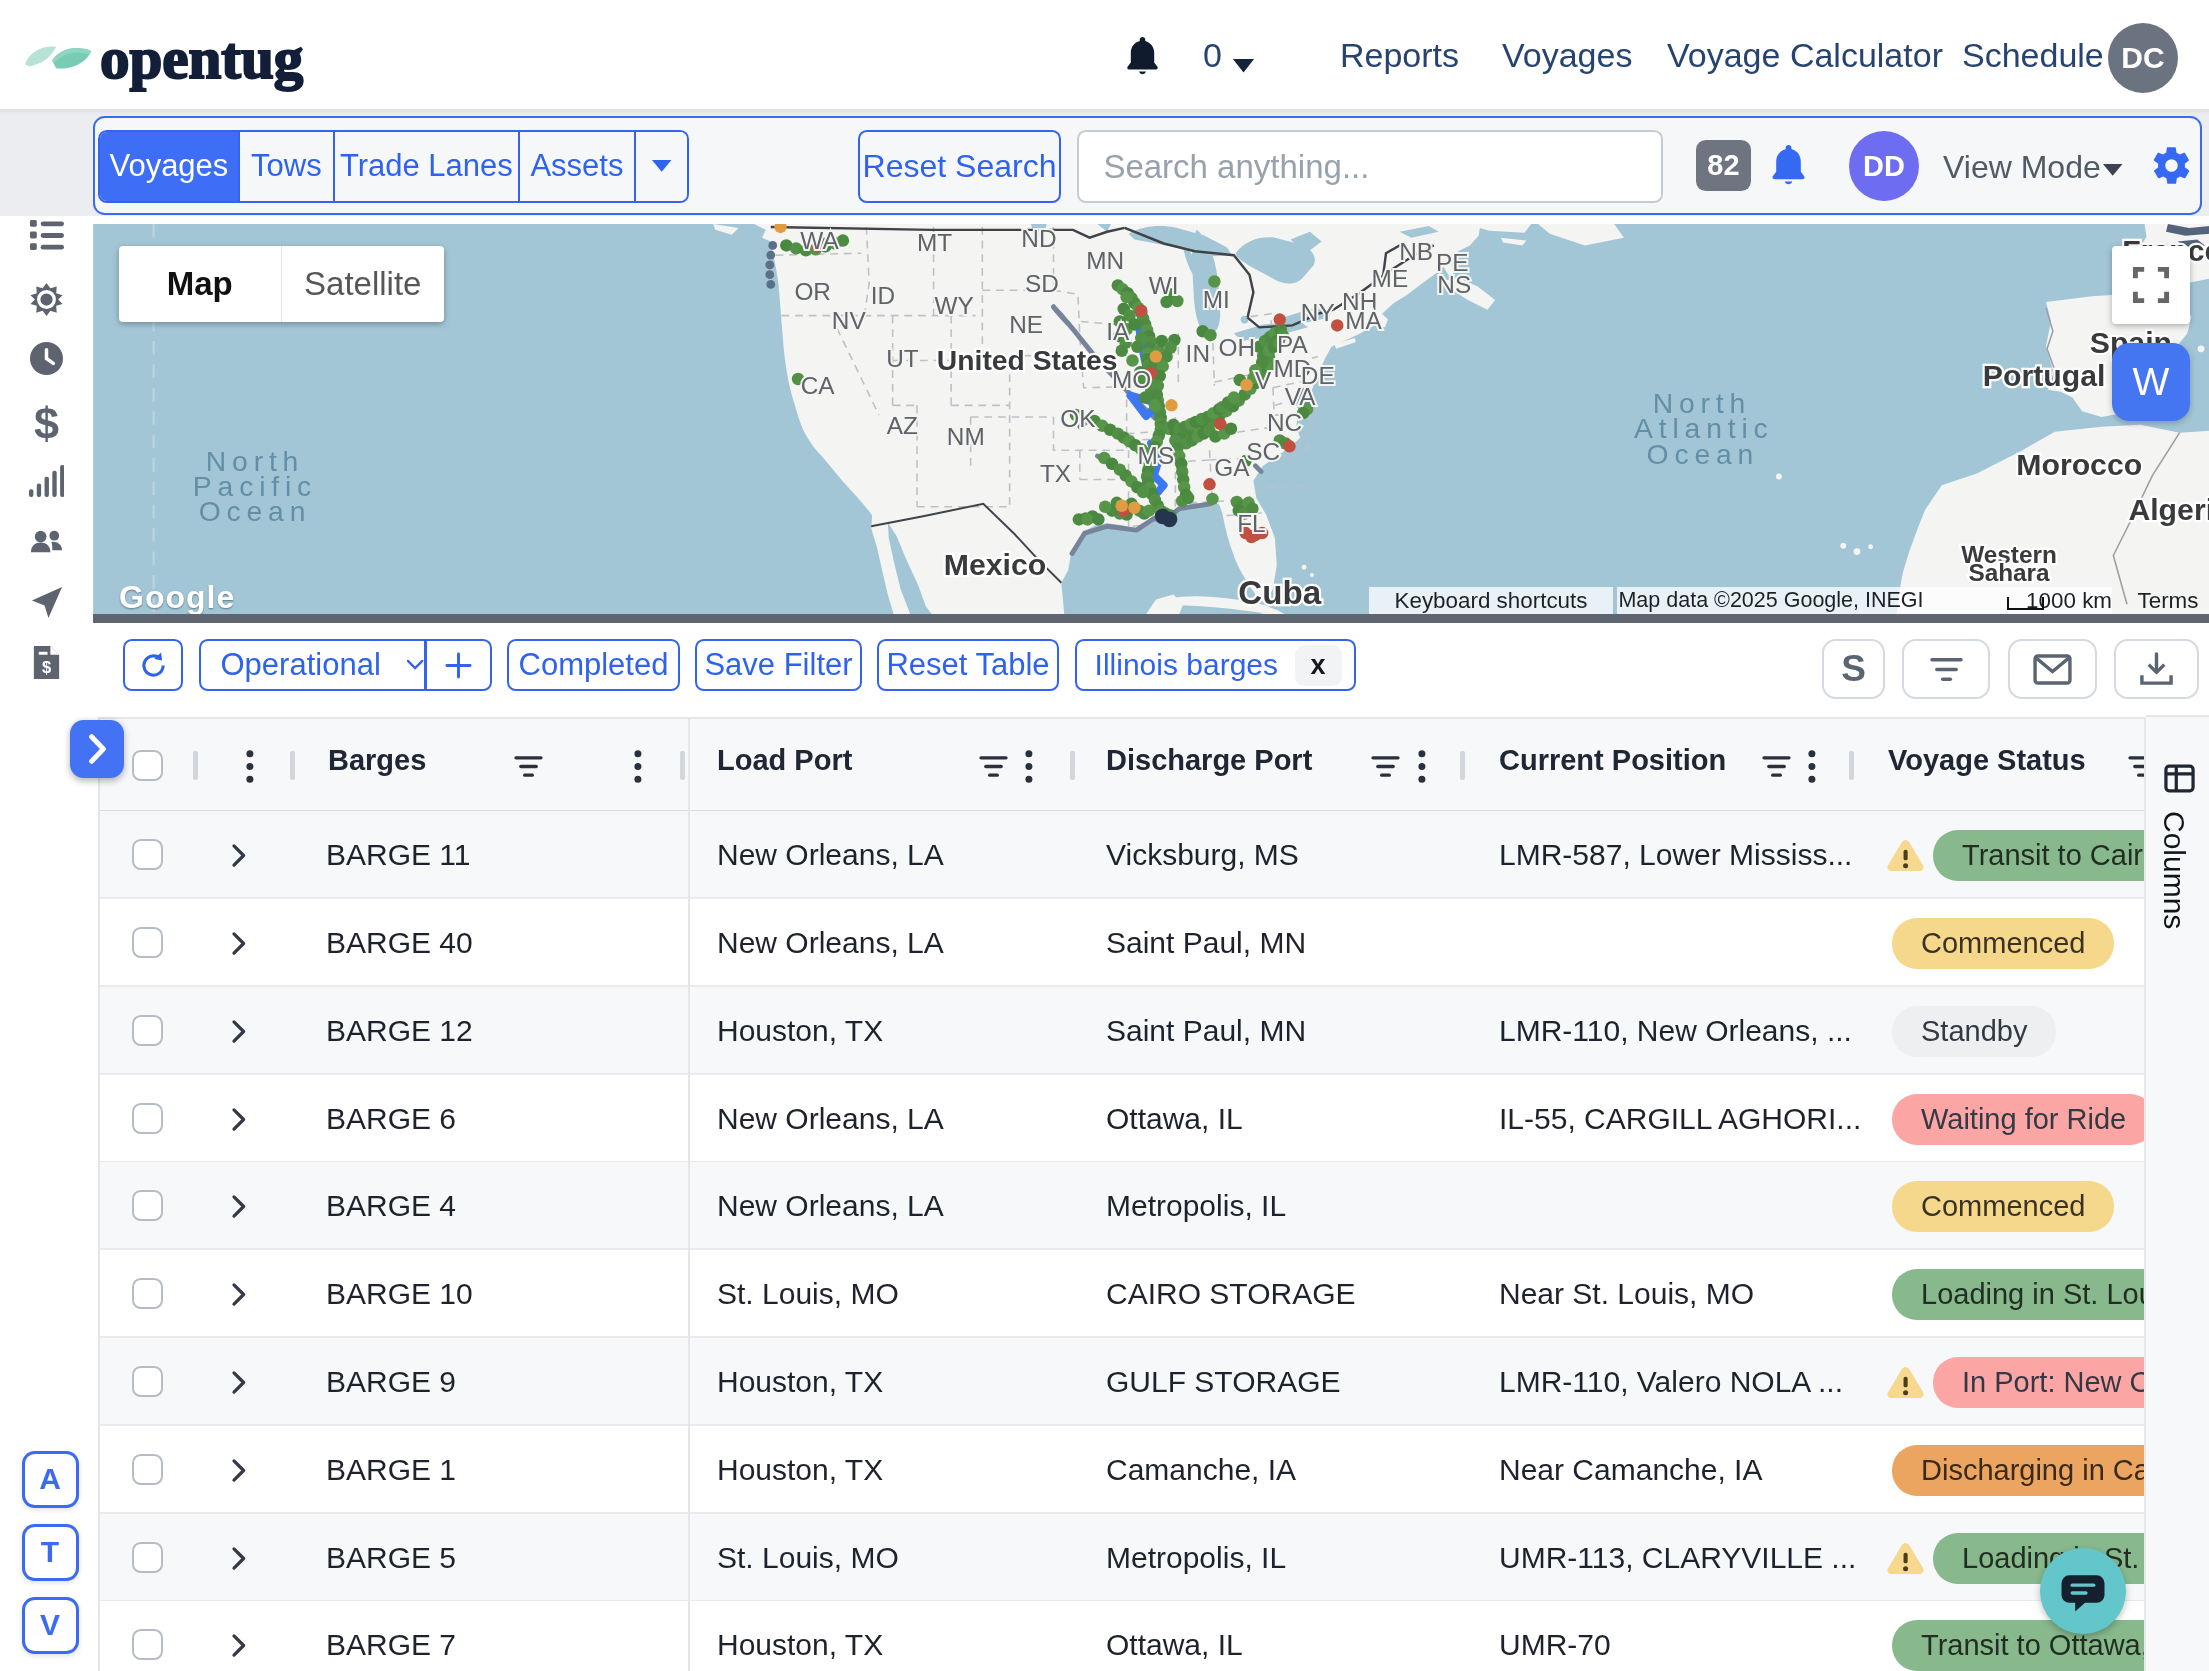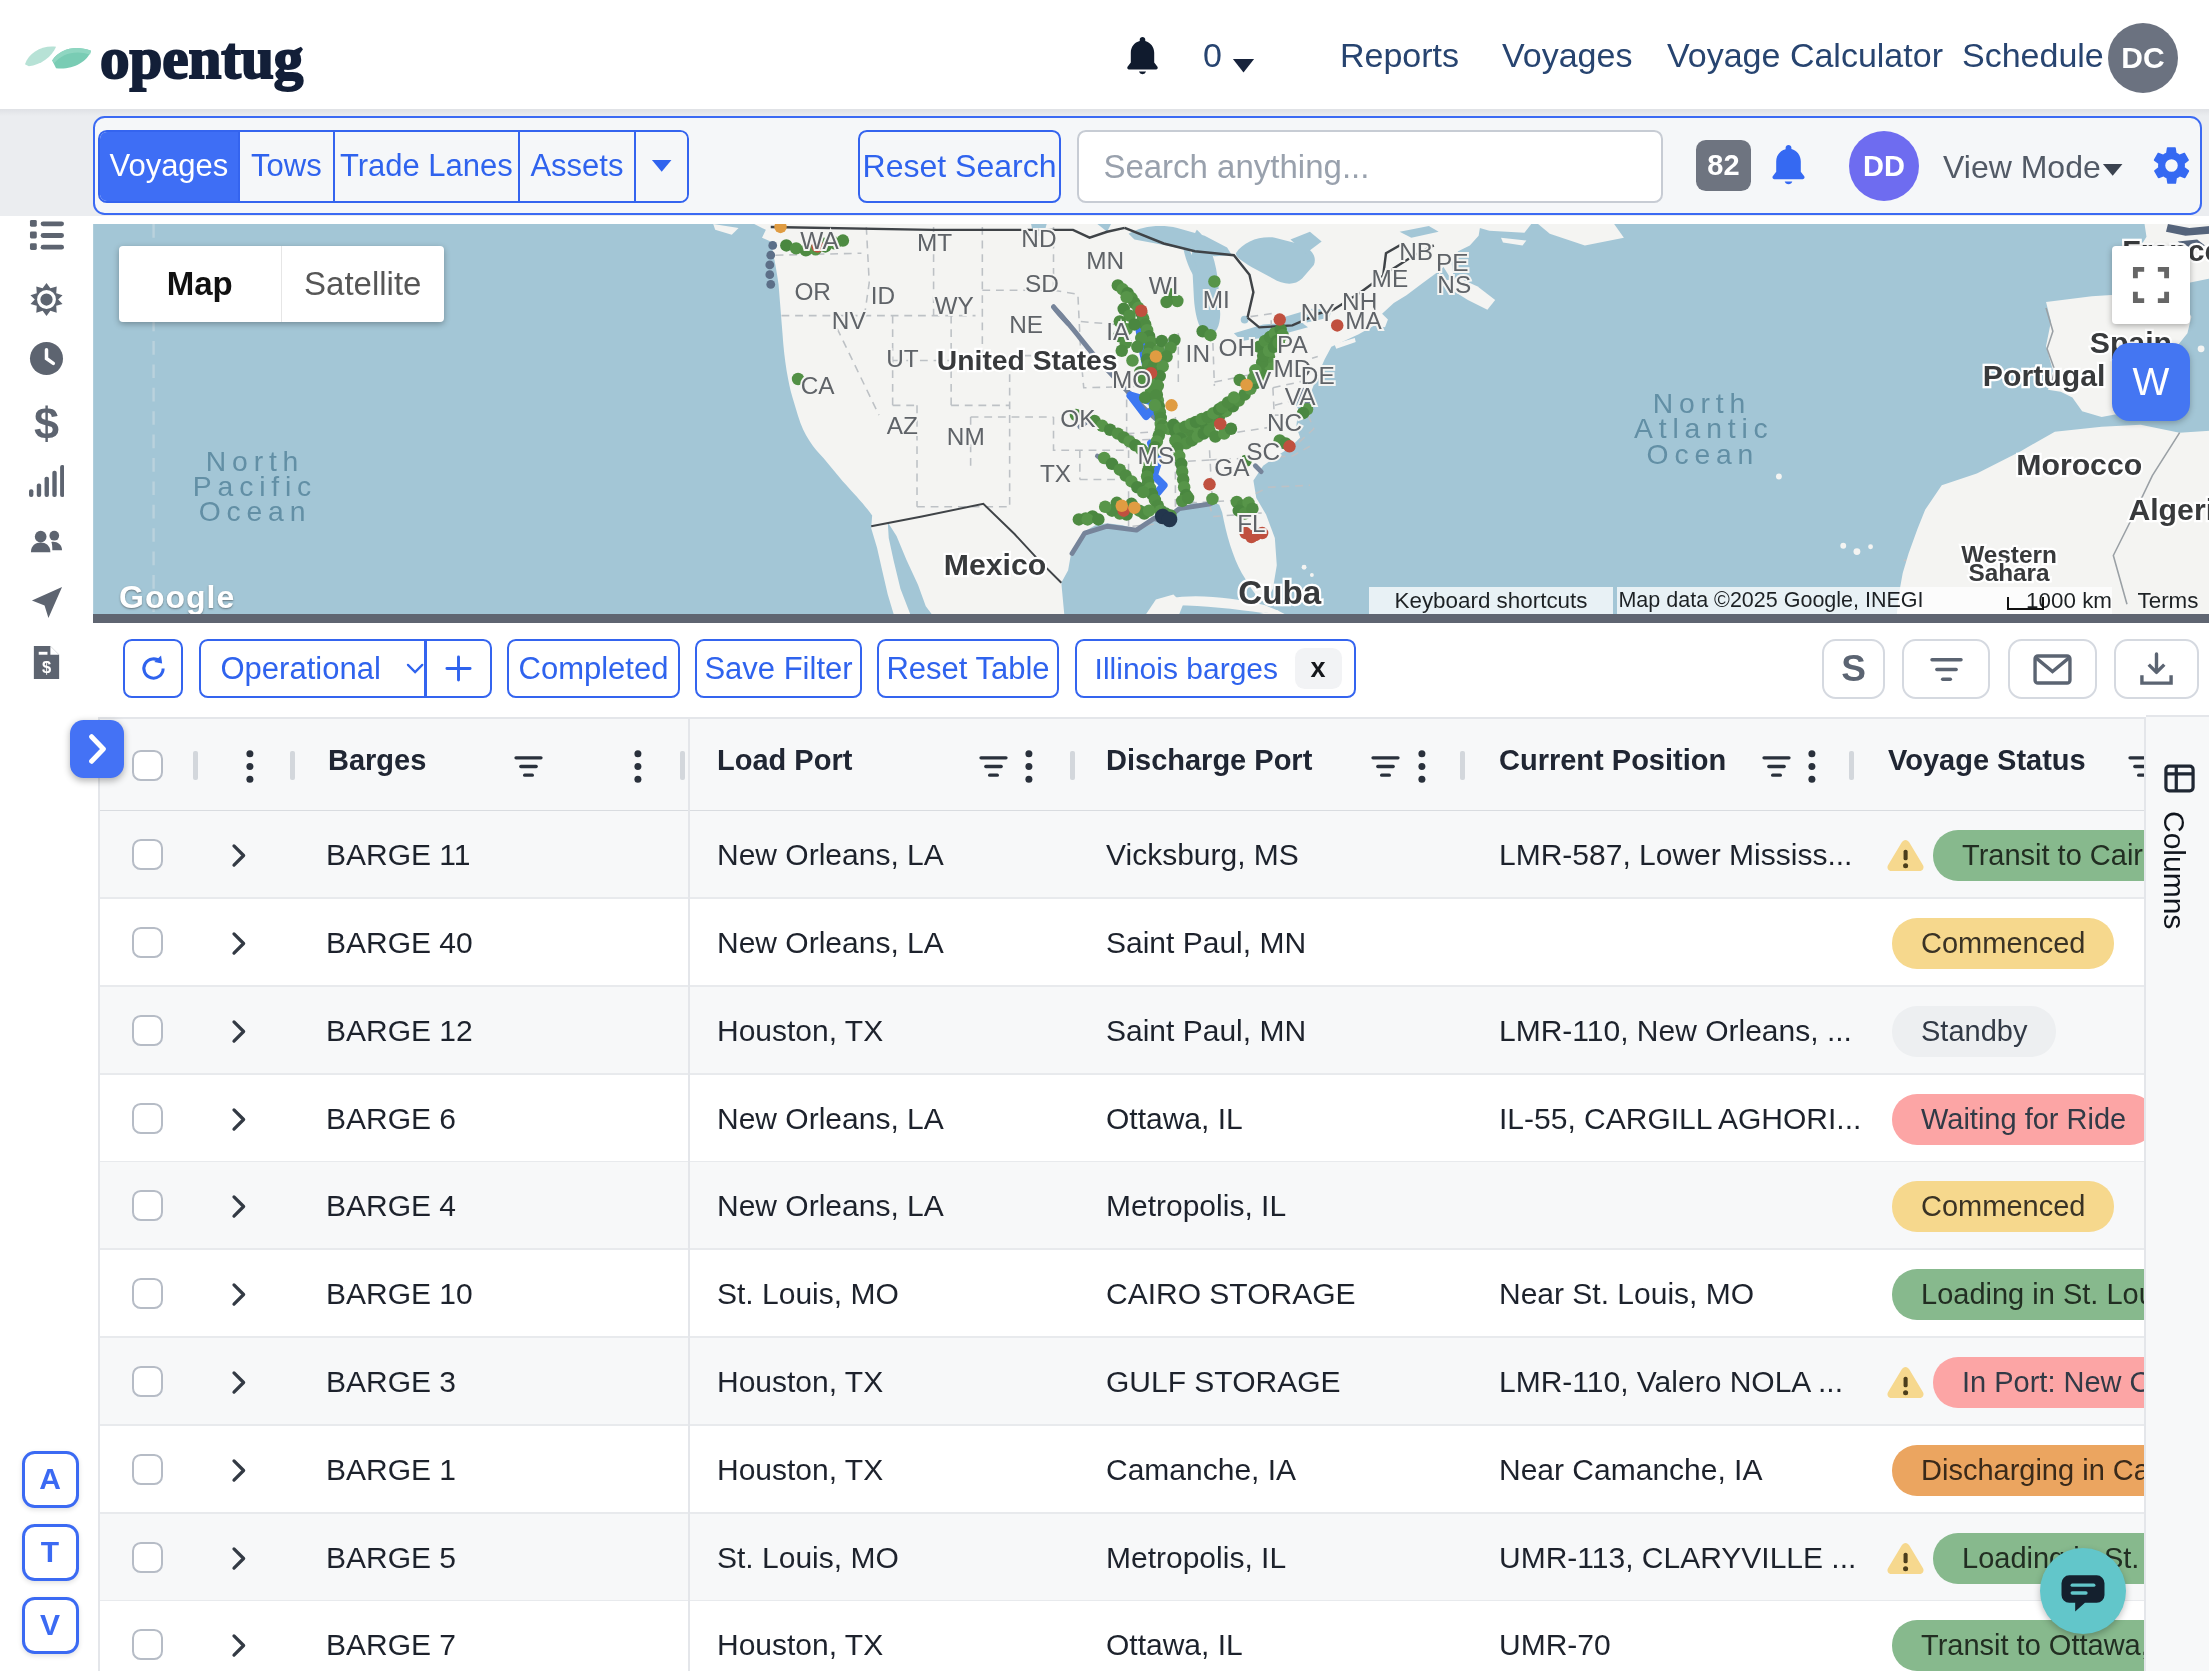--- a/index.html
+++ b/index.html
@@ -25,21 +25,21 @@
 
 #mapsat{left:119px;top:246px;width:325px;height:76px;background:#fff;border-radius:3.9px;box-shadow:0 2px 5.9px rgba(0,0,0,.3);display:flex}
 #mapsat .m1{width:162px;text-align:center;line-height:76px;font-size:33px;font-weight:700;color:#111}
 #mapsat .m2{width:163px;text-align:center;line-height:76px;font-size:33px;color:#565656;border-left:1px solid #e6e6e6}
 #fsbtn{left:2112px;top:246px;width:78px;height:78px;background:#fff;border-radius:3.9px;box-shadow:0 2px 5.9px rgba(0,0,0,.3)}
 #wbtn{left:2112px;top:343px;width:78px;height:78px;background:#4476f2;border-radius:17.6px;color:#fff;font-size:39px;text-align:center;line-height:78px;box-shadow:0 2px 5.9px rgba(0,0,0,.25)}
 #glogo{left:119px;top:579px;font-size:32px;font-weight:700;color:#fff;letter-spacing:1px;text-shadow:0 1px 2px rgba(60,64,67,.6)}
 .attr{top:587px;height:27px;background:rgba(255,255,255,.75);color:#1d2124;font-size:22.4px;line-height:27px;white-space:nowrap}
 
 #whitepanel{left:93px;top:623px;width:2117px;height:1048px;background:#fff}
-.tbtn{position:absolute;top:639px;height:59px;box-sizing:border-box;border:2.4px solid #3464ef;border-radius:8.8px;color:#2f63ee;font-size:31px;display:flex;align-items:center;justify-content:center;background:#fff}
+.tbtn{position:absolute;top:639px;height:52px;box-sizing:border-box;border:2.4px solid #3464ef;border-radius:8.8px;color:#2f63ee;font-size:31px;display:flex;align-items:center;justify-content:center;background:#fff}
 .ibtn{position:absolute;top:639px;height:60px;box-sizing:border-box;border:2px solid #d5d9e0;border-radius:13.7px;background:#fff;display:flex;align-items:center;justify-content:center}
 
 #thead{left:98px;top:717px;width:2046px;height:95px;background:#f7f8f9;border-top:2px solid #e4e6ea;border-bottom:2px solid #d9dce0;box-sizing:border-box}
 .row{position:absolute;left:98px;width:2046px;height:88px;border-bottom:2px solid #e8eaed;box-sizing:border-box;overflow:hidden}
 .row.odd{background:#f7f8f9}
 .row.even{background:#fff}
 #tleft{left:98px;top:717px;width:2px;height:955px;background:#e4e6ea}
 #tsep{left:688px;top:717px;width:2px;height:955px;background:#e4e6ea}
 #tright{left:2144px;top:717px;width:2px;height:955px;background:#e4e6ea}
 #colstrip{left:2146px;top:715px;width:64px;height:957px;background:#f7f8f9;border-top:2px solid #e4e6ea;box-sizing:border-box}
@@ -773,21 +773,21 @@
     <div class="cell" style="left:619px">St. Louis, MO</div>
     <div class="cell" style="left:1008px">CAIRO STORAGE</div>
     <div class="cell" style="left:1401px">Near St. Louis, MO</div>
     <div class="pill green" style="left:1794px;top:18.5px">Loading in St. Louis</div>
   </div>
 <div class="row odd" style="top:1338px">
     <div class="cb" style="top:28px"></div>
     <svg class="abs" style="left:133px;top:32px" width="15.6" height="25" viewBox="0 0 16 26">
       <path d="M3 3 L13 13 L3 23" stroke="#333a44" stroke-width="3.4" fill="none" stroke-linecap="round" stroke-linejoin="round"></path>
     </svg>
-    <div class="cell" style="left:228px">BARGE 3</div>
+    <div class="cell" style="left:228px">BARGE 9</div>
     <div class="cell" style="left:619px">Houston, TX</div>
     <div class="cell" style="left:1008px">GULF STORAGE</div>
     <div class="cell" style="left:1401px">LMR-110, Valero NOLA ...</div>
     <svg class="abs" style="left:1787px;top:26px" width="41" height="37" viewBox="0 0 42 38">
       <path d="M21 3 C22.5 3 24 4 24.8 5.5 L39 29 C40.5 31.7 38.6 35 35.4 35 L6.6 35 C3.4 35 1.5 31.7 3 29 L17.2 5.5 C18 4 19.5 3 21 3 Z" fill="#f6d88e"></path>
       <rect x="19" y="13" width="4.2" height="11" rx="2" fill="#4c3e1c"></rect>
       <circle cx="21.1" cy="29.5" r="2.6" fill="#4c3e1c"></circle>
     </svg>
     <div class="pill pale" style="left:1835px;top:18.5px">In Port: New Orleans</div>
   </div>

